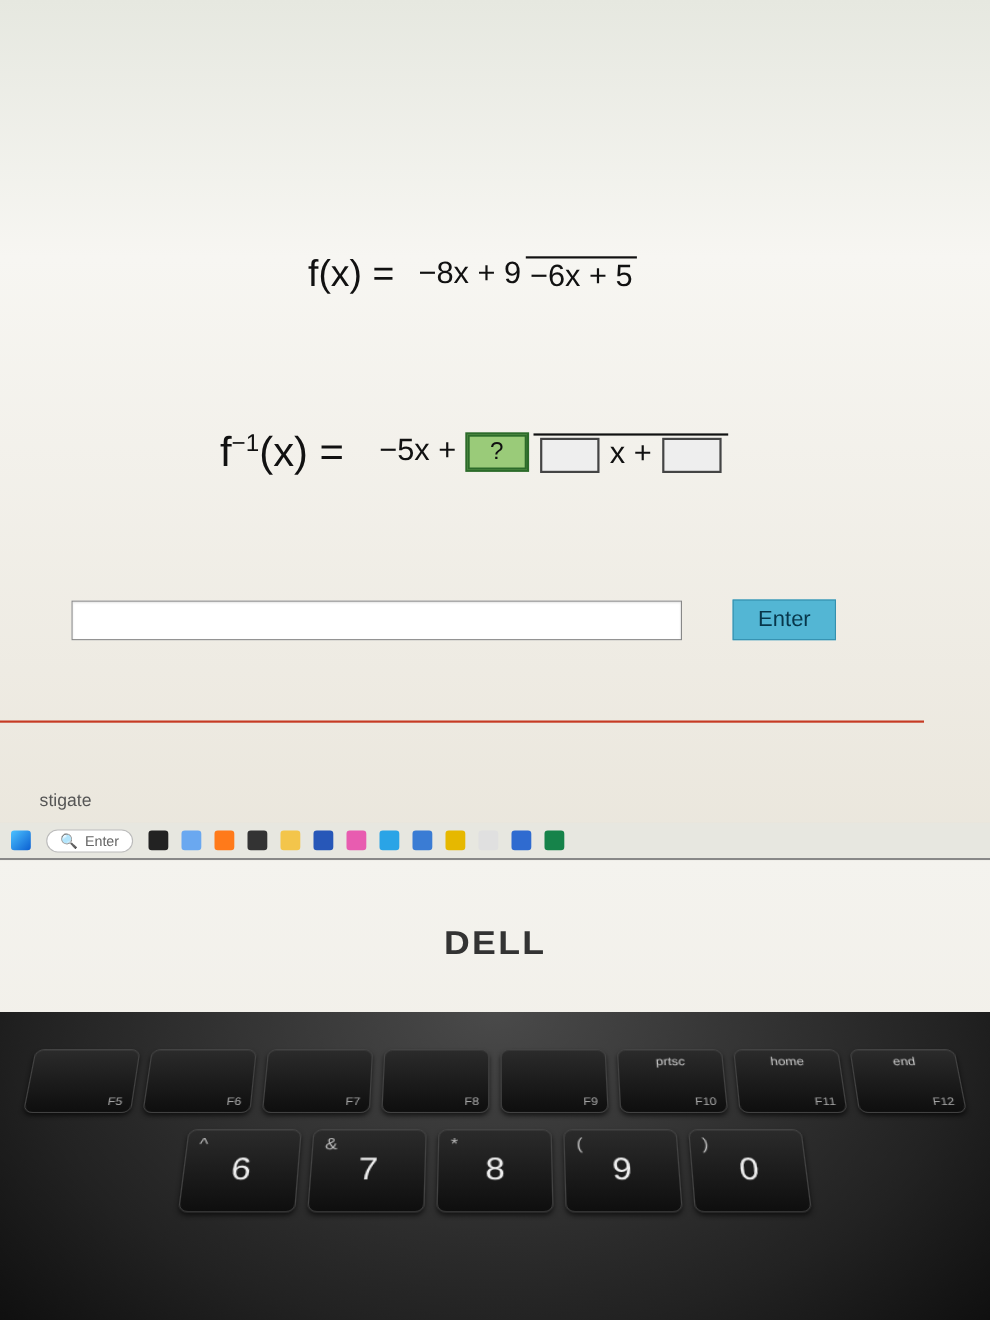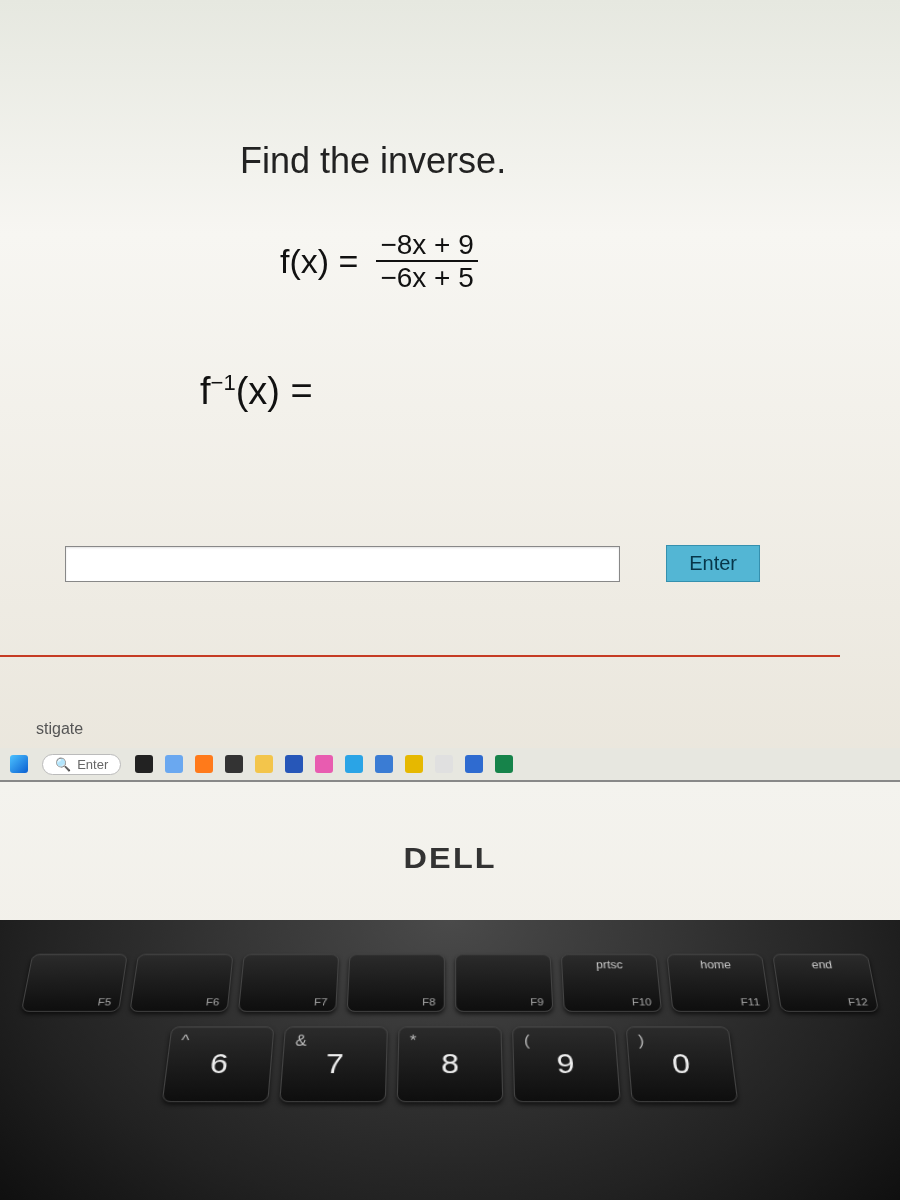--- a/index.html
+++ b/index.html
@@ -37,36 +37,35 @@
     font-size: 34px;
     color: #111;
     display: flex;
     align-items: center;
   }
   .lhs {
     margin-right: 18px;
   }
   .frac {
     display: inline-flex;
-    flex-direction: column;
     text-align: center;
     vertical-align: middle;
     font-size: 28px;
     line-height: 1.05;
   }
   .frac .num {
     padding: 0 4px 1px 4px;
   }
   .frac .den {
     border-top: 2px solid #111;
     padding: 1px 4px 0 4px;
   }
   .eq2 {
     position: absolute;
-    top: 370px;
+    top: 390px;
     left: 200px;
     font-size: 38px;
     color: #111;
     display: flex;
     align-items: center;
   }
   sup.exp {
     font-size: 22px;
     vertical-align: super;
   }
@@ -234,35 +233,45 @@
     position: absolute;
     top: 6px;
     left: 10px;
   }
 </style>
 </head>
 <body>
 
 <div class="screen">
 
-  <div class="prompt">Find the inverse.</div>
 
   <div class="eq1">
     <span class="lhs">f(x) =</span>
     <span class="frac">
       <span class="num">−8x + 9</span>
       <span class="den">−6x + 5</span>
     </span>
   </div>
 
   <div class="eq2">
     <span class="lhs">
       <span>f</span><sup class="exp">−1</sup><span>(x) =</span>
     </span>
     <span style="width:10px"></span>
+    <span class="frac">
+      <span class="num">
+        <span>−5x +</span>
+        <span class="fillbox active">?</span>
+      </span>
+      <span class="den">
+        <span class="fillbox"></span>
+        <span>x +</span>
+        <span class="fillbox"></span>
+      </span>
+    </span>
   </div>
 
   <div class="answer-row">
     <div class="answer-input"></div>
     <button class="enter-btn">Enter</button>
   </div>
 
   <div class="redline"></div>
 
   <div class="link-text">stigate</div>

